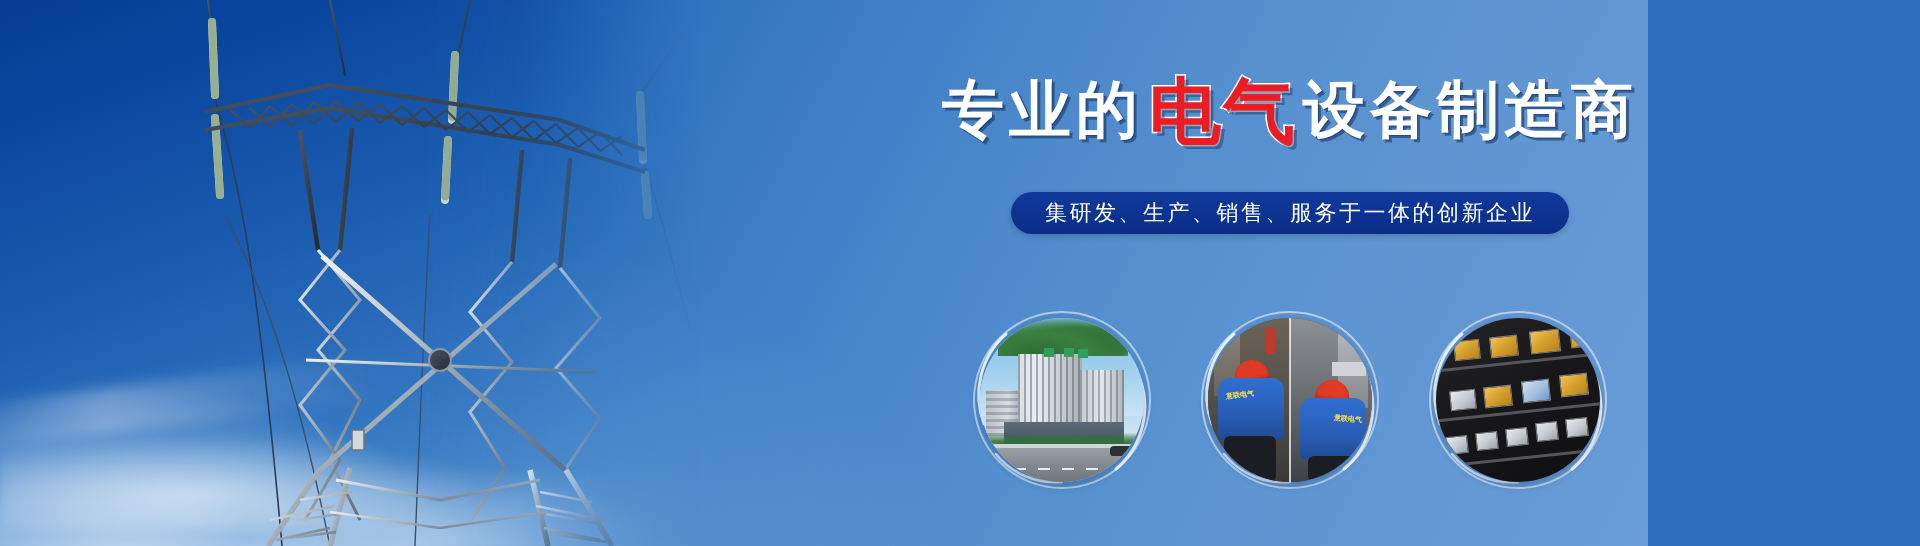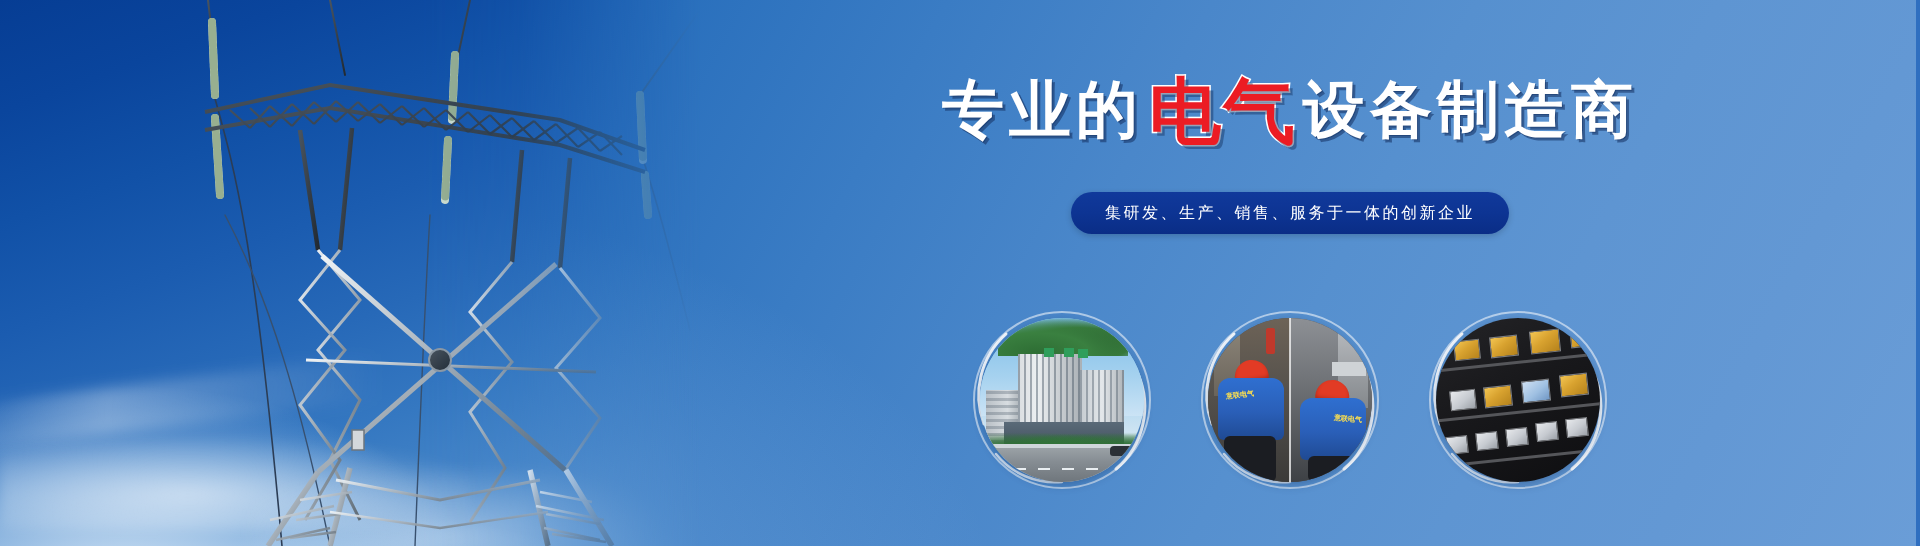--- a/index.html
+++ b/index.html
@@ -4,21 +4,21 @@
 <style>
   * { margin:0; padding:0; box-sizing:border-box; }
   html,body { width:1920px; height:546px; overflow:hidden; }
   body {
     font-family:"Liberation Sans","DejaVu Sans",sans-serif;
     background:#2f6fc0;
   }
 
   #banner{
     position:relative;
-    width:1916px;
+    width:1648px;
     height:546px;
     overflow:hidden;
     
     background:
       radial-gradient(ellipse 1100px 620px at 12% 112%, rgba(188,214,240,0.55) 0%, rgba(150,190,232,0.22) 42%, rgba(120,170,225,0.0) 70%),
       linear-gradient(118deg,
         #0f4fa8 0%,
         #1357ae 10%,
         #1d63b6 20%,
         #2a70bd 31%,
@@ -113,21 +113,21 @@
   }
   #pill{
     display:inline-flex; align-items:center; justify-content:center;
     height:42px;
     padding:0 34px;
     border-radius:21px;
     background:linear-gradient(180deg,#10399b 0%,#0d3493 50%,#0a2d86 100%);
     box-shadow:0 2px 6px rgba(0,0,0,0.18);
     color:#ffffff;
     font-family:"DejaVu Sans","Liberation Sans",sans-serif;
-    font-size:16px;
+    font-size:22px;
     letter-spacing:2.5px;
     white-space:nowrap;
   }
 
   
   #keywords{
     position:absolute; top:255px; left:0; width:1260px;
     display:flex; justify-content:center; gap:58px;
     color:#ffffff;
     font-family:"DejaVu Sans","Liberation Sans",sans-serif;

